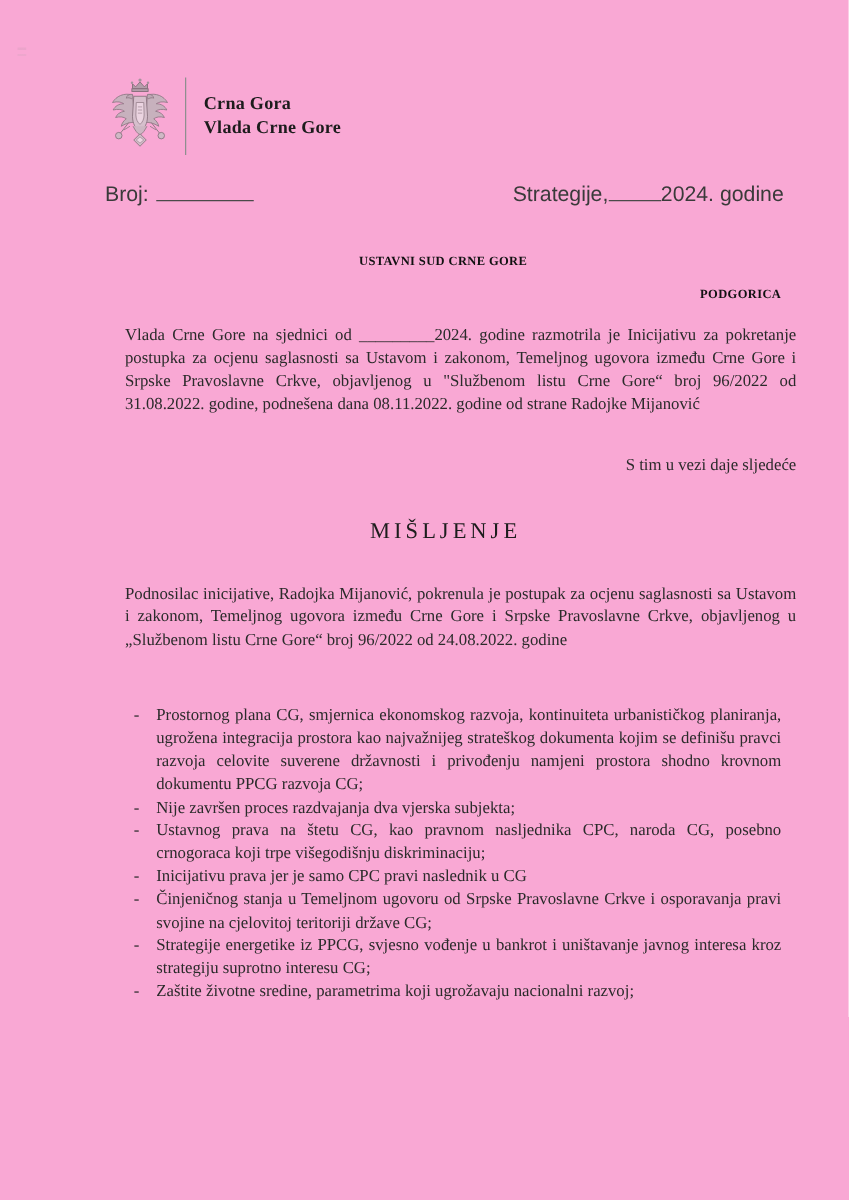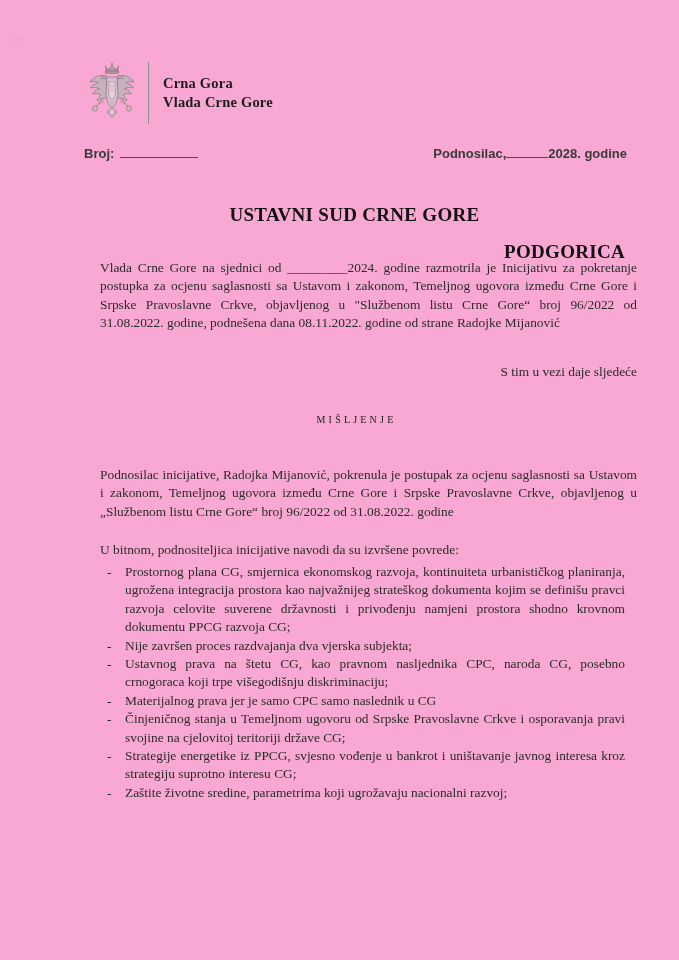--- a/index.html
+++ b/index.html
@@ -64,45 +64,44 @@
     letter-spacing: 0.2px;
   }
 
   
   .ref-row {
     position: absolute;
     left: 84px;
     right: 52px;
     top: 146px;
     font-family: "Liberation Sans", sans-serif;
-    font-size: 13px;
+    font-size: 17px;
     color: #3a3a3a;
     display: flex;
     justify-content: space-between;
     align-items: flex-end;
-    font-weight: bold;
   }
   .ref-left { display: flex; align-items: baseline; }
   .blank-line {
     display: inline-block;
     border-bottom: 1px solid #4a4a4a;
     height: 11px;
     margin: 0 2px;
   }
   .blank-broj { width: 78px; margin-left: 6px; }
   .blank-date { width: 42px; margin: 0; }
 
   
   .addressee {
     position: absolute;
     left: 84px;
     right: 54px;
     top: 204px;
     font-weight: bold;
-    font-size: 19px;
+    font-size: 10px;
     letter-spacing: 0.3px;
     color: #111;
   }
   .addressee .line1 { text-align: center; }
   .addressee .line2 { text-align: right; margin-top: 15px; }
 
   
   .body-block {
     position: absolute;
     left: 100px;
@@ -114,21 +113,21 @@
   }
   #intro-para { top: 259px; }
   #stim-para  { top: 363px; text-align: right; }
 
   .title-mis {
     position: absolute;
     left: 88px;
     width: 537px;
     top: 414px;
     text-align: center;
-    font-size: 10px;
+    font-size: 18px;
     letter-spacing: 3.2px;
     color: #1d1d1d;
   }
 
   #podnosilac-para { top: 466px; }
   #ubitnom-para    { top: 541px; text-align: left; }
 
   
   .bullets {
     position: absolute;
@@ -202,55 +201,54 @@
       <div>Vlada Crne Gore</div>
     </div>
   </div>
 
   <div class="ref-row">
     <div class="ref-left">
       <span>Broj:</span>
       <span class="blank-line blank-broj"></span>
     </div>
     <div>
-      <span>Podnosilac,</span><span class="blank-line blank-date"></span><span>2028. godine</span>
+      <span>Strategije,</span><span class="blank-line blank-date"></span><span>2024. godine</span>
     </div>
   </div>
 
   <div class="addressee">
     <div class="line1">USTAVNI SUD CRNE GORE</div>
     <div class="line2">PODGORICA</div>
   </div>
 
   <div class="body-block" id="intro-para">Vlada Crne Gore na sjednici od _________2024. godine razmotrila je Inicijativu za pokretanje postupka za ocjenu saglasnosti sa Ustavom i zakonom, Temeljnog ugovora između Crne Gore i Srpske Pravoslavne Crkve, objavljenog u "Službenom listu Crne Gore“ broj 96/2022 od 31.08.2022. godine, podnešena dana 08.11.2022. godine od strane Radojke Mijanović</div>
 
   <div class="body-block" id="stim-para">S tim u vezi daje sljedeće</div>
 
   <div class="title-mis">MIŠLJENJE</div>
 
-  <div class="body-block" id="podnosilac-para">Podnosilac inicijative, Radojka Mijanović, pokrenula je postupak za ocjenu saglasnosti sa Ustavom i zakonom, Temeljnog ugovora između Crne Gore i Srpske Pravoslavne Crkve, objavljenog u „Službenom listu Crne Gore“ broj 96/2022 od 31.08.2022. godine</div>
-
-  <div class="body-block" id="ubitnom-para">U bitnom, podnositeljica inicijative navodi da su izvršene povrede:</div>
+  <div class="body-block" id="podnosilac-para">Podnosilac inicijative, Radojka Mijanović, pokrenula je postupak za ocjenu saglasnosti sa Ustavom i zakonom, Temeljnog ugovora između Crne Gore i Srpske Pravoslavne Crkve, objavljenog u „Službenom listu Crne Gore“ broj 96/2022 od 24.08.2022. godine</div>
+
 
   <div class="bullets" id="violations-list">
       <div class="bullet">
         <span class="bullet-marker">-</span>
         <span class="bullet-text">Prostornog plana CG, smjernica ekonomskog razvoja, kontinuiteta urbanističkog planiranja, ugrožena integracija prostora kao najvažnijeg strateškog dokumenta kojim se definišu pravci razvoja celovite suverene državnosti i privođenju namjeni prostora shodno krovnom dokumentu PPCG razvoja CG;</span>
       </div>
       <div class="bullet">
         <span class="bullet-marker">-</span>
         <span class="bullet-text">Nije završen proces razdvajanja dva vjerska subjekta;</span>
       </div>
       <div class="bullet">
         <span class="bullet-marker">-</span>
         <span class="bullet-text">Ustavnog prava na štetu CG, kao pravnom nasljednika CPC, naroda CG, posebno crnogoraca koji trpe višegodišnju diskriminaciju;</span>
       </div>
       <div class="bullet">
         <span class="bullet-marker">-</span>
-        <span class="bullet-text">Materijalnog prava jer je samo CPC samo naslednik u CG</span>
+        <span class="bullet-text">Inicijativu prava jer je samo CPC pravi naslednik u CG</span>
       </div>
       <div class="bullet">
         <span class="bullet-marker">-</span>
         <span class="bullet-text">Činjeničnog stanja u Temeljnom ugovoru od Srpske Pravoslavne Crkve i osporavanja pravi svojine na cjelovitoj teritoriji države CG;</span>
       </div>
       <div class="bullet">
         <span class="bullet-marker">-</span>
         <span class="bullet-text">Strategije energetike iz PPCG, svjesno vođenje u bankrot i uništavanje javnog interesa kroz strategiju suprotno interesu CG;</span>
       </div>
       <div class="bullet">

